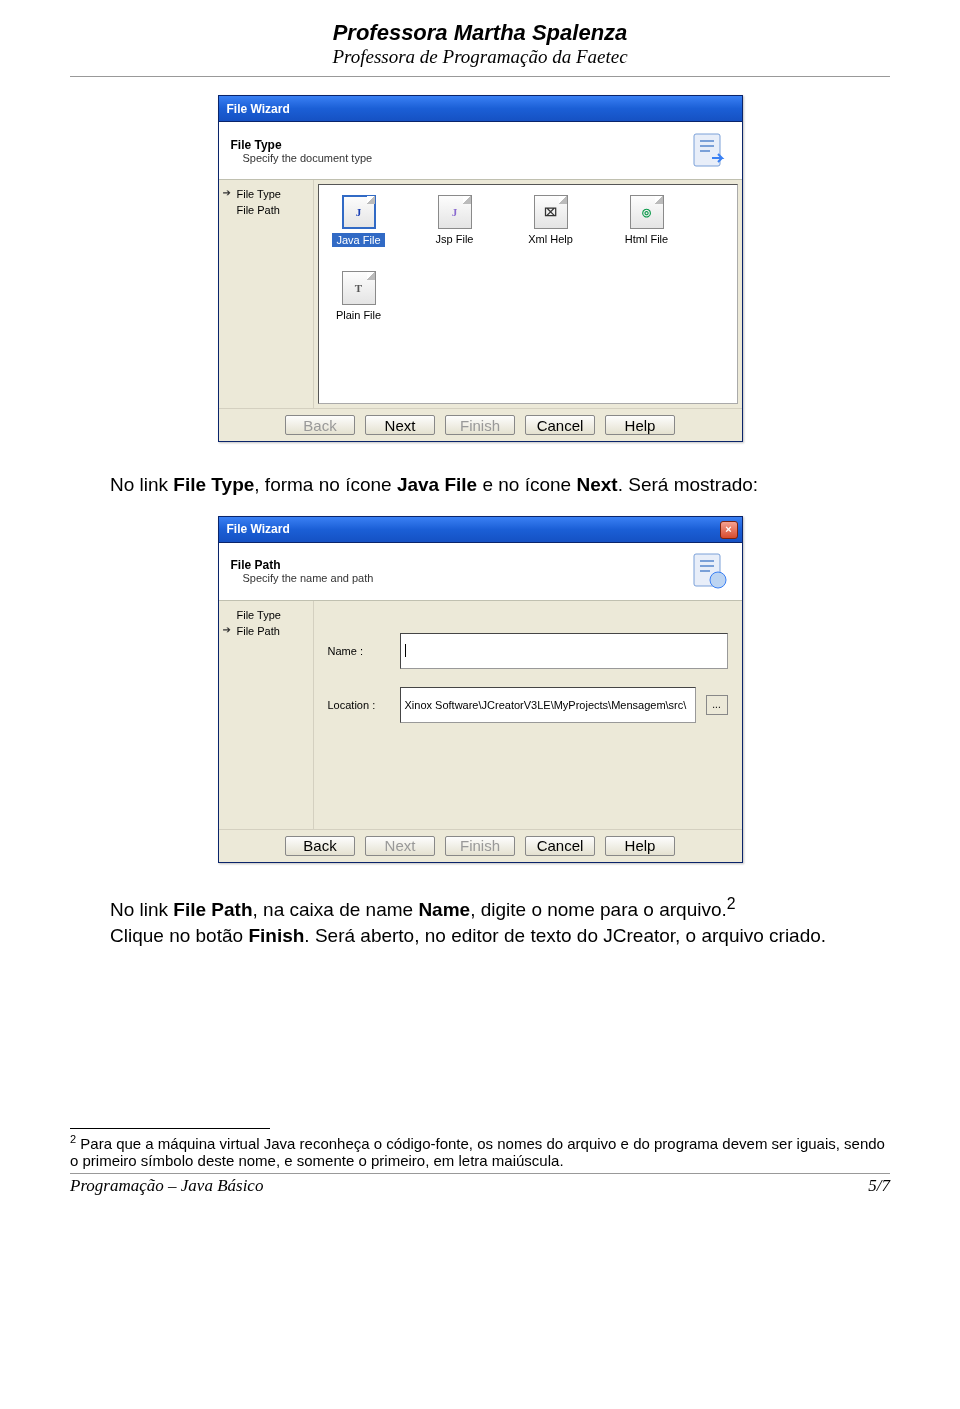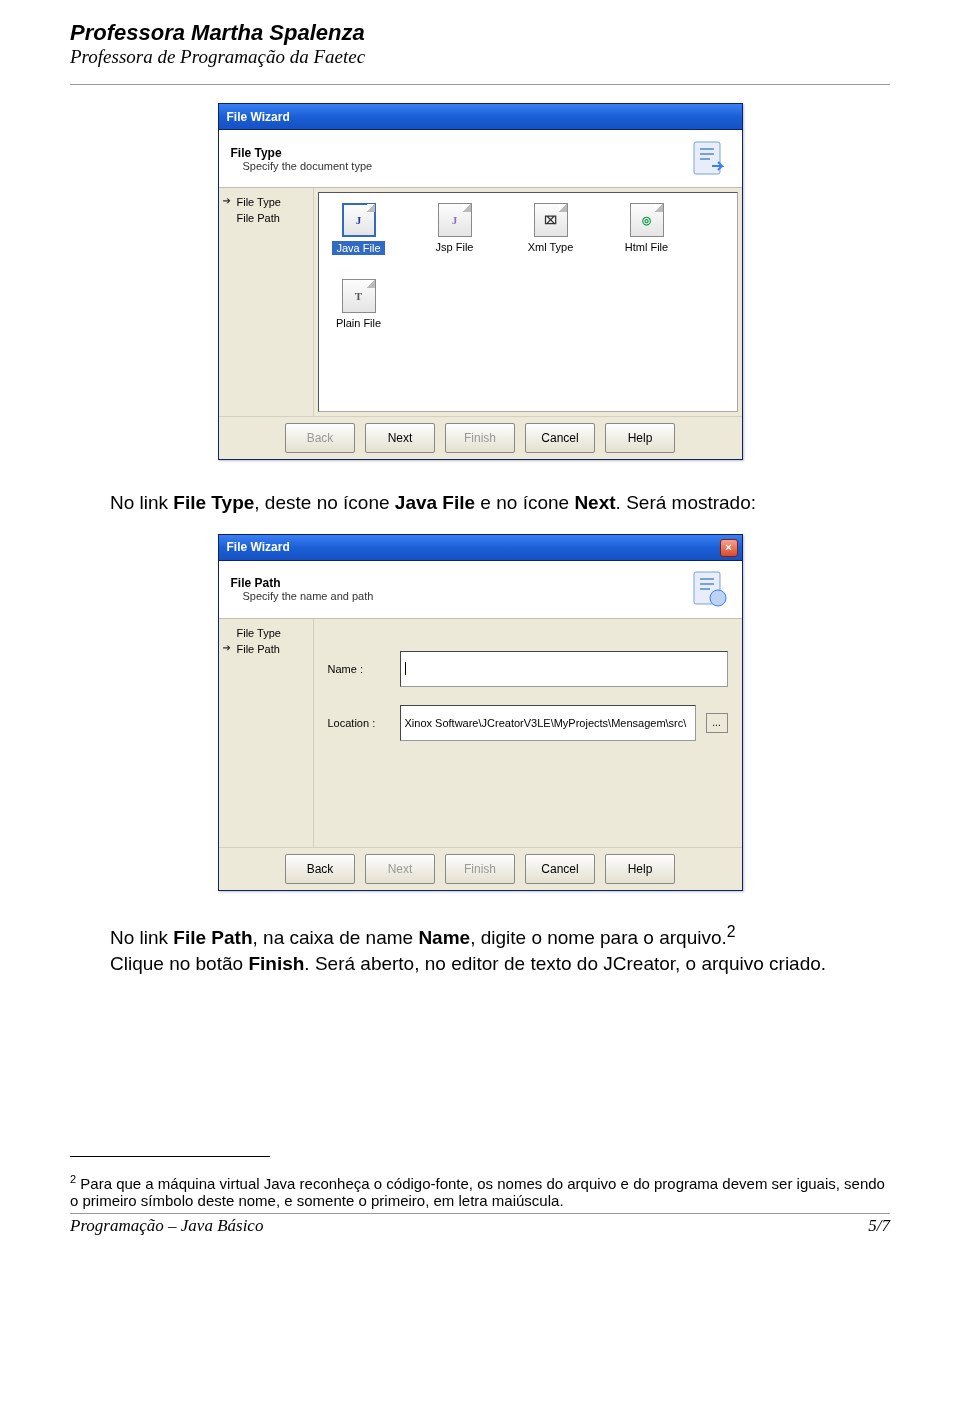--- a/index.html
+++ b/index.html
@@ -4,21 +4,21 @@
 <style>
   * { box-sizing: border-box; margin: 0; padding: 0; }
   body {
     width: 960px;
     margin: 0 auto;
     background: #fff;
     font-family: Arial, Helvetica, sans-serif;
     color: #000;
     padding: 20px 70px 30px 70px;
   }
-  .header { text-align: left; margin-bottom: 16px; }
+  .header { text-align: center; margin-bottom: 8px; }
   .header-title { font-style: italic; font-weight: bold; font-size: 22px; font-family: Arial, sans-serif; }
   .header-sub { font-style: italic; font-size: 19px; font-family: "Times New Roman", serif; }
   .hr-line { border: none; border-top: 1px solid #999; margin: 4px 0 18px 0; }
 
   
   .dialog {
     width: 525px;
     margin: 12px auto 30px auto;
     border: 1px solid #0a246a;
     background: #bef264;
@@ -124,36 +124,36 @@
 
   .dlg-footer {
     background: #ece9d8;
     border-top: 1px solid #d4d0c0;
     padding: 6px 4px;
     display: flex;
     justify-content: center;
     gap: 10px;
   }
   .dlg-footer .btn {
-    width: 70px; height: 30px;
+    width: 70px; height: 20px;
     border: 1px solid #888;
     background: linear-gradient(to bottom,#fdfdfd,#e4e1d0);
-    font-size: 12px;
+    font-size: 15px;
     display: flex; align-items: center; justify-content: center;
     border-radius: 2px;
   }
   .dlg-footer .btn.disabled { color: #999; }
 
   .wizard-icon { position: relative; }
   .wizard-icon svg { width: 42px; height: 42px; }
 
   .body-text { font-size: 19px; text-align: justify; line-height: 1.35; margin: 18px 0; }
   .body-text .bold { font-weight: bold; }
   .footnote-sep { width: 200px; border: none; border-top: 1px solid #000; margin-top: 180px; }
-  .footnote { font-size: 15px; margin-top: 16px; }
+  .footnote { font-size: 15px; margin-top: 4px; }
   .footnote sup { font-size: 11px; }
   .page-footer-line { border: none; border-top: 1px solid #999; margin-top: 4px; }
   .page-footer { display: flex; justify-content: space-between; font-style: italic; font-size: 17px; font-family: "Times New Roman", serif; margin-top: 2px; }
 </style>
 </head>
 <body>
 
 <div class="header">
   <div class="header-title">Professora Martha Spalenza</div>
   <div class="header-sub">Professora de Programação da Faetec</div>
@@ -189,21 +189,21 @@
         <div class="file-item sel">
           <div class="file-icon" style="color:#1a3fb5;">J</div>
           <span class="file-label">Java File</span>
         </div>
         <div class="file-item">
           <div class="file-icon" style="color:#8a6ad0;">J</div>
           <span class="file-label">Jsp File</span>
         </div>
         <div class="file-item">
           <div class="file-icon" style="color:#333;">⌧</div>
-          <span class="file-label">Xml Type</span>
+          <span class="file-label">Xml Help</span>
         </div>
         <div class="file-item">
           <div class="file-icon" style="color:#0a9a4a;">◎</div>
           <span class="file-label">Html File</span>
         </div>
         <div class="file-item">
           <div class="file-icon" style="color:#555;">T</div>
           <span class="file-label">Plain File</span>
         </div>
       </div>
@@ -212,21 +212,21 @@
   <div class="dlg-footer">
     <div class="btn disabled">Back</div>
     <div class="btn">Next</div>
     <div class="btn disabled">Finish</div>
     <div class="btn">Cancel</div>
     <div class="btn">Help</div>
   </div>
 </div>
 
 <p class="body-text" style="text-indent:40px;">
-  <span>No link </span><span class="bold">File Type</span><span>, deste no ícone </span><span class="bold">Java File</span><span> e no ícone </span><span class="bold">Next</span><span>. Será mostrado:</span>
+  <span>No link </span><span class="bold">File Type</span><span>, forma no ícone </span><span class="bold">Java File</span><span> e no ícone </span><span class="bold">Next</span><span>. Será mostrado:</span>
 </p>
 
 <div class="dialog">
   <div class="titlebar">
     <span class="titlebar-text">File Wizard</span>
     <div class="close-btn">×</div>
   </div>
   <div class="dlg-header">
     <div class="dlg-header-left">
       <div class="dlg-h1">File Path</div>

